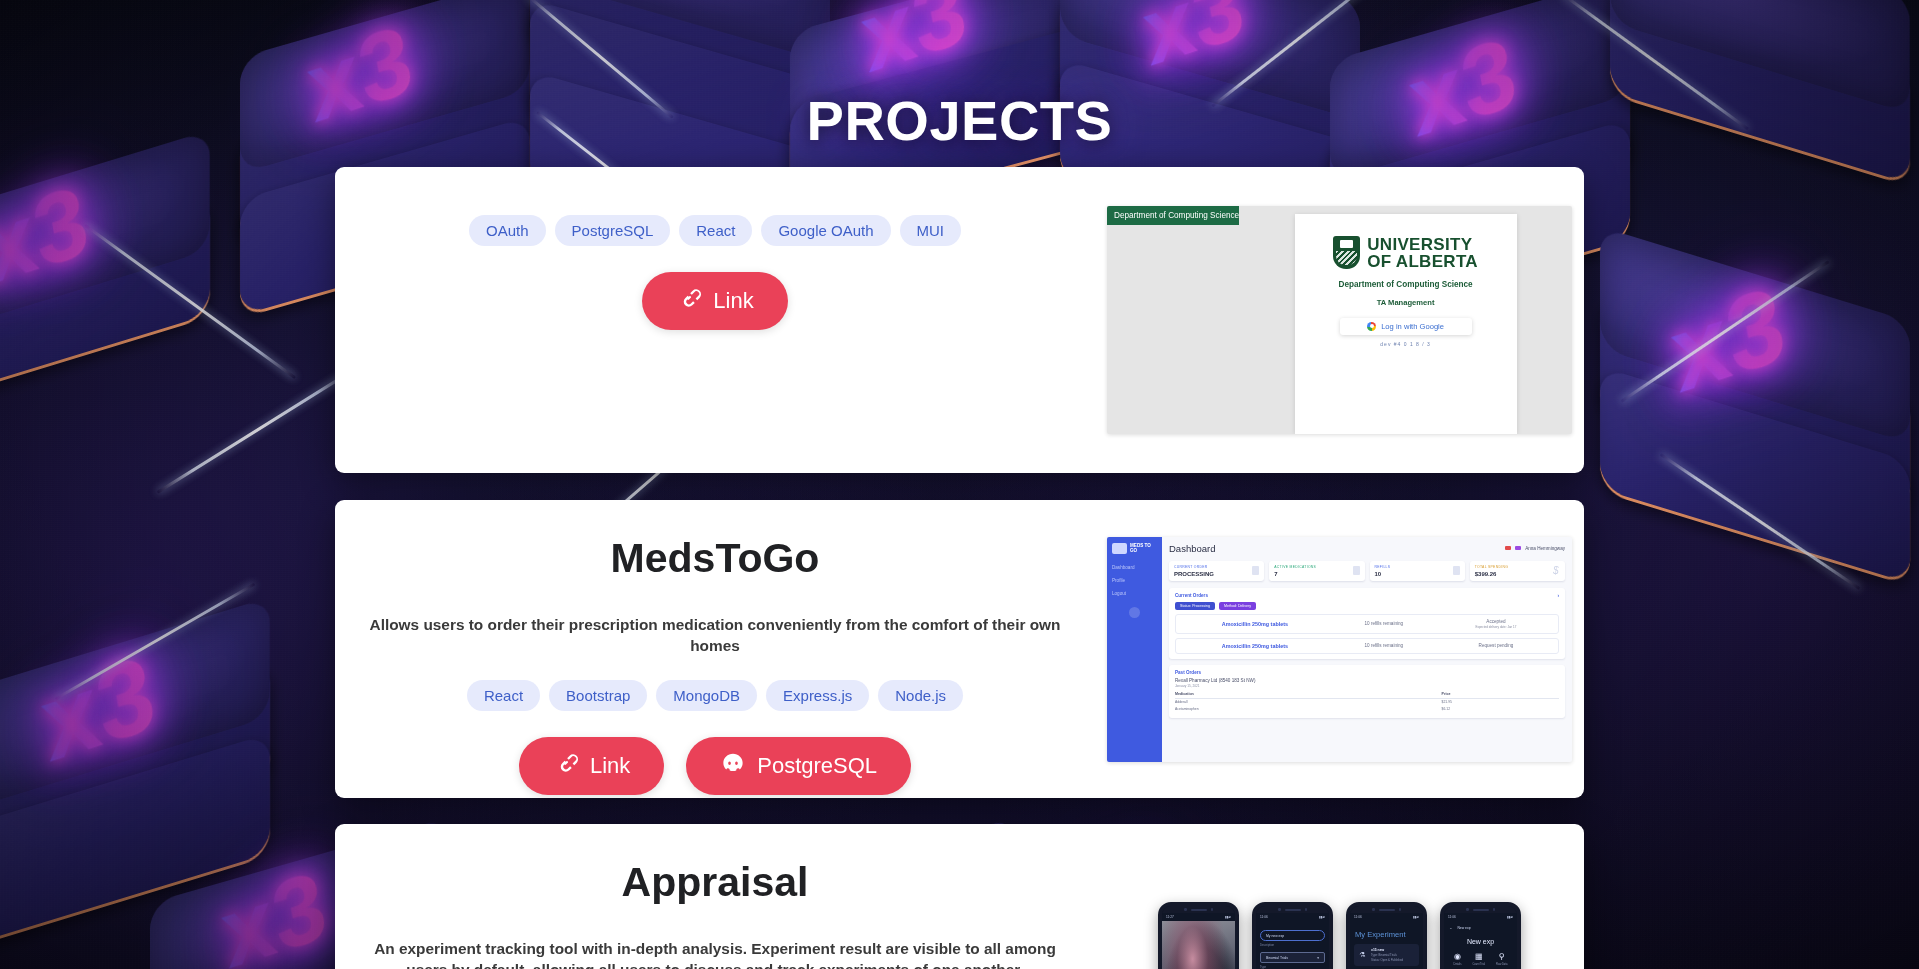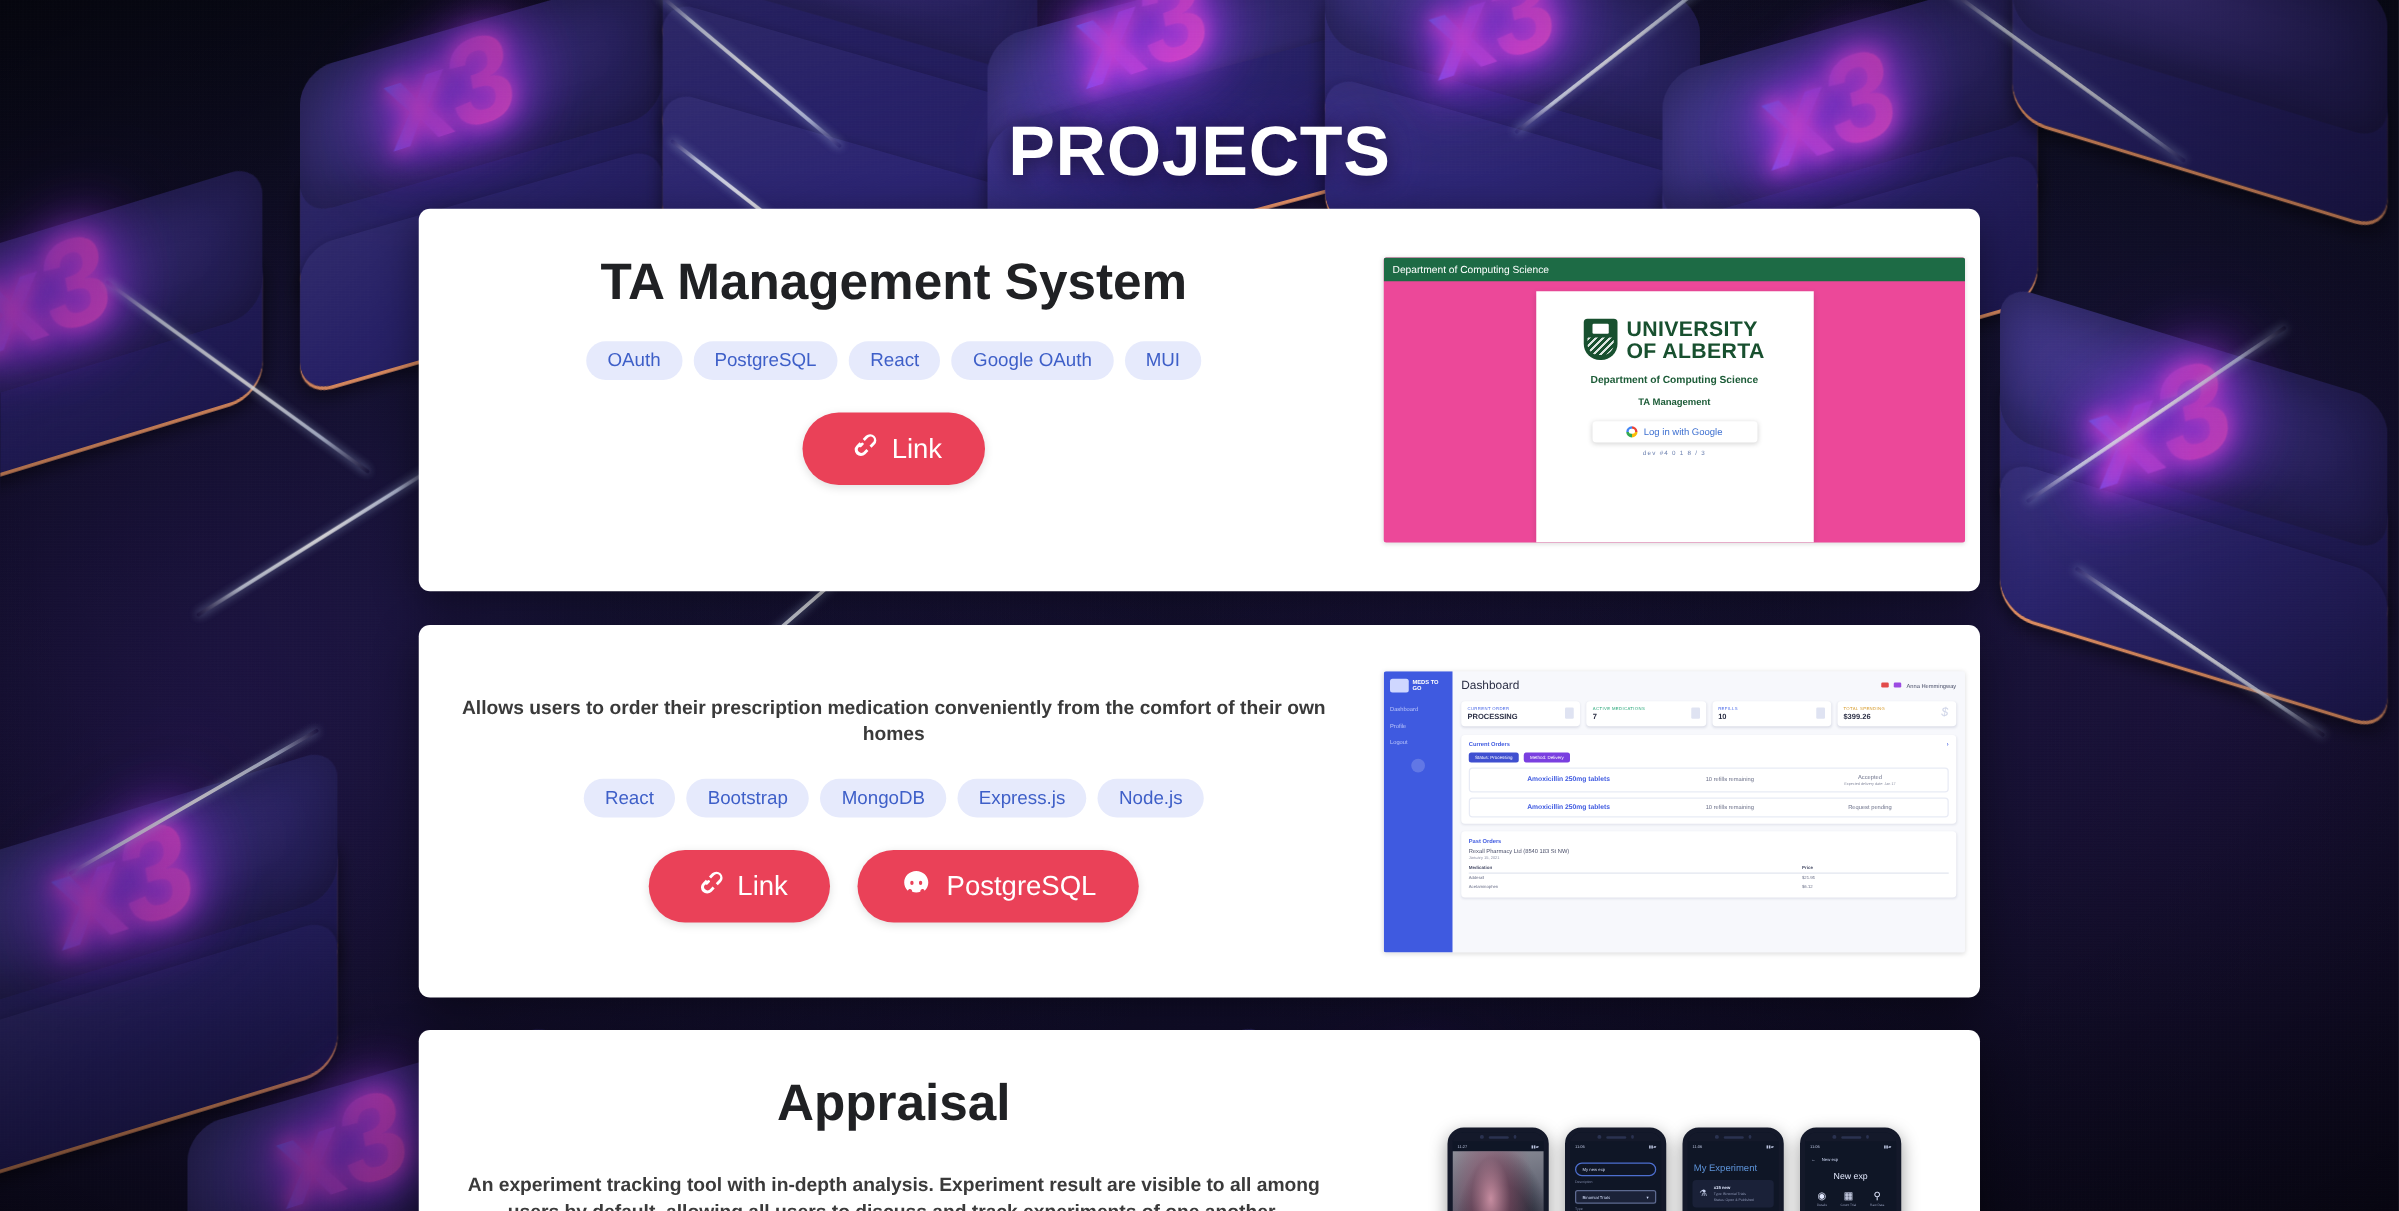--- a/index.html
+++ b/index.html
@@ -146,23 +146,23 @@
 
   .card-right {
     flex:1 1 auto; height:100%;
     display:flex; align-items:center; justify-content:center;
     padding:8px 10px;
   }
 
   
   .thumb-ua {
     width:465px; height:228px;
-    background:#ec4899;
+    background:#e5e5e5;
     border-radius:2px;
-    display:flex; flex-direction:column;
+    display:flex; flex-direction:row;
     overflow:hidden;
     box-shadow:0 1px 4px rgba(0,0,0,.14);
   }
   .ua-bar {
     height:19px; background:#1d6b45; color:#fff;
     font-size:8.2px; display:flex; align-items:center; padding-left:7px;
   }
   .ua-body { flex:1; display:flex; justify-content:center; padding-top:8px; }
   .ua-panel {
     width:222px; background:#fff; box-shadow:0 1px 5px rgba(0,0,0,.13);
@@ -406,21 +406,20 @@
   <div class="grain"></div>
   <div class="vignette"></div>
 </div>
 
 <div id="page">
 
   <h1 class="page-title">PROJECTS</h1>
 
   <section class="card" id="card-0">
     <div class="card-left">
-      <h2 class="card-title">TA Management System</h2>
       <div class="tag-row">
         <span class="tag">OAuth</span>
         <span class="tag">PostgreSQL</span>
         <span class="tag">React</span>
         <span class="tag">Google OAuth</span>
         <span class="tag">MUI</span>
       </div>
       <div class="btn-row">
         <button class="btn">
           <span>
@@ -453,20 +452,21 @@
             </div>
             <div class="ua-tiny">dev #4 0 1 8 / 3</div>
           </div>
         </div>
       </div>
     </div>
   </section>
 
   <section class="card" id="card-1">
     <div class="card-left">
+      <h2 class="card-title">MedsToGo</h2>
       <p class="card-desc">Allows users to order their prescription medication conveniently from the comfort of their own homes</p>
       <div class="tag-row">
         <span class="tag">React</span>
         <span class="tag">Bootstrap</span>
         <span class="tag">MongoDB</span>
         <span class="tag">Express.js</span>
         <span class="tag">Node.js</span>
       </div>
       <div class="btn-row">
         <button class="btn">

